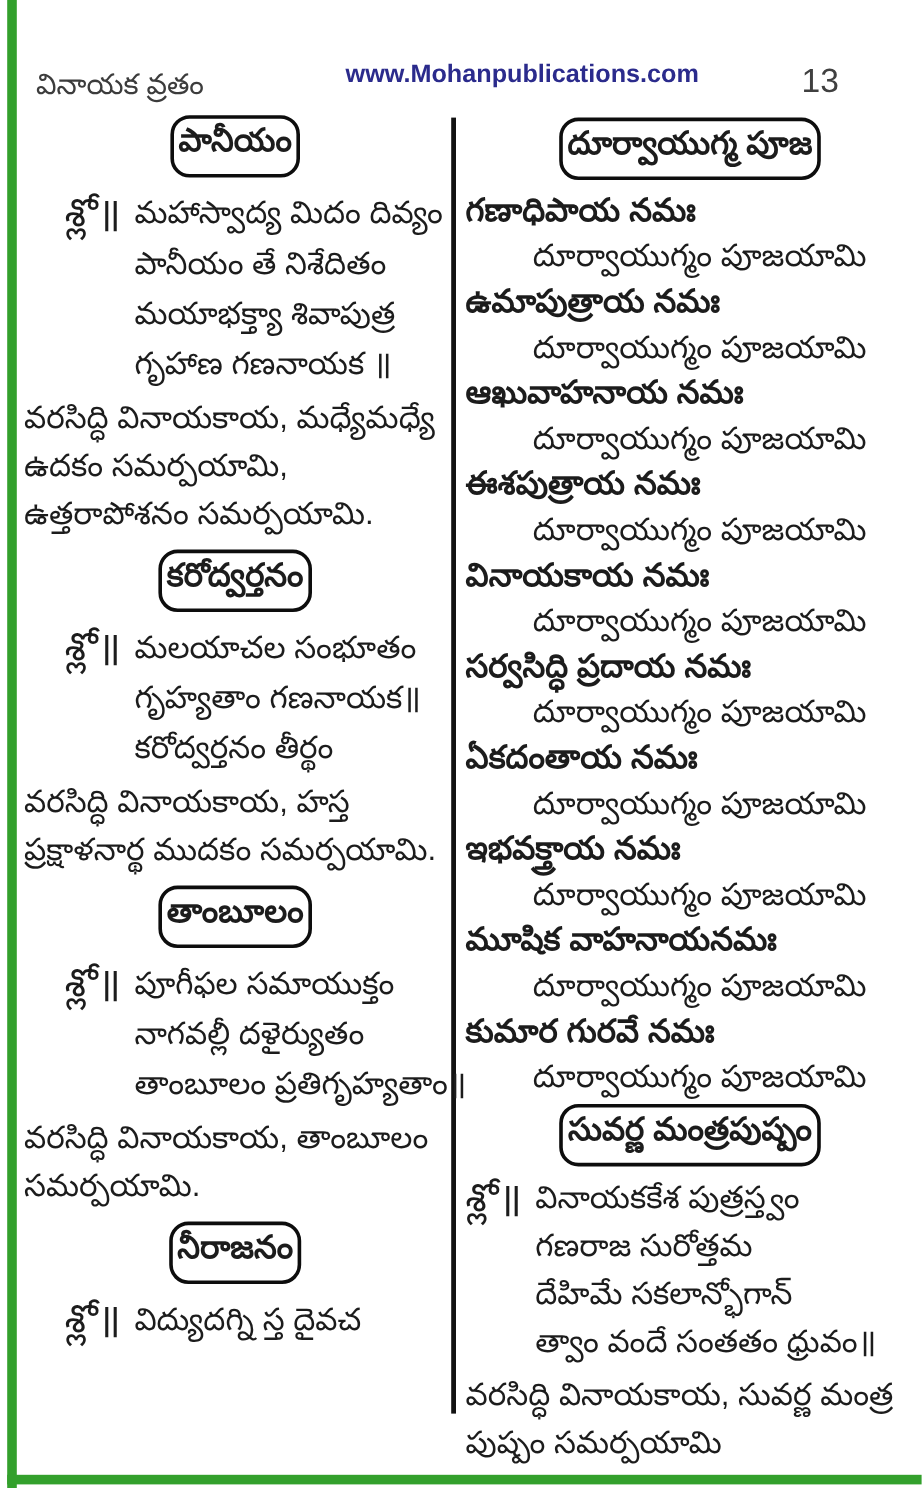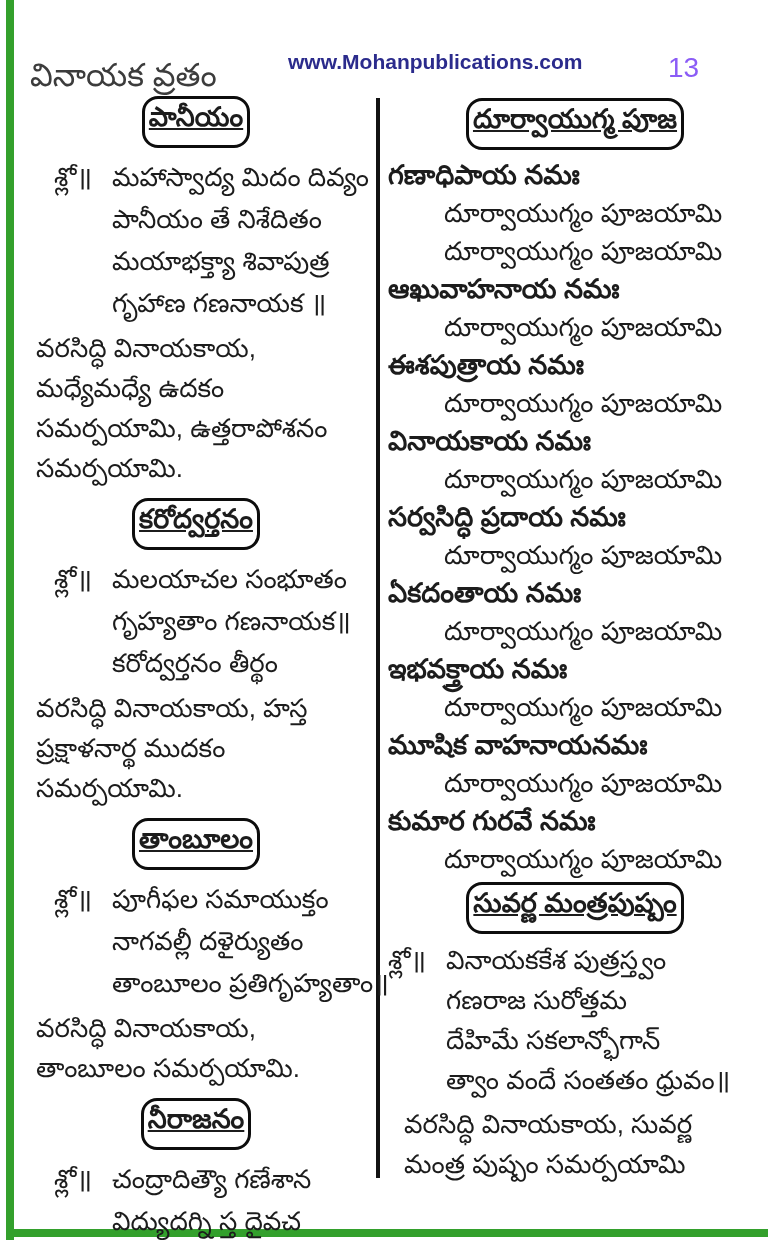--- a/index.html
+++ b/index.html
@@ -5,43 +5,42 @@
   html,body{margin:0;padding:0;}
   body{
     width:768px;height:1240px;overflow:hidden;position:relative;
     background:#ffffff;color:#1c1c1c;
     font-family:"Liberation Sans","DejaVu Sans",sans-serif;
   }
   .green-left{position:absolute;left:6px;top:0;width:8px;height:1240px;background:#33a02c;}
   .green-bottom{position:absolute;left:6px;bottom:3px;right:0;height:8px;background:#33a02c;}
 
   
-  .book-title{position:absolute;left:30px;top:57px;font-size:32px;color:#3c3c3c;}
+  .book-title{position:absolute;left:30px;top:57px;font-size:24px;color:#3c3c3c;}
   .site-url{position:absolute;left:288px;top:50px;font-size:21px;font-weight:600;color:#2b2b8c;}
-  .page-num{position:absolute;left:668px;top:52px;font-size:28px;color:#8b5cf6;}
+  .page-num{position:absolute;left:668px;top:52px;font-size:28px;color:#404040;}
 
   
   .divider{position:absolute;left:376px;top:98px;width:4px;height:1080px;background:#121212;}
 
   .col{position:absolute;top:94px;}
   .col.left{left:20px;width:352px;}
   .col.right{left:388px;width:374px;}
 
   .hwrap{text-align:center;margin:2px 0 8px;}
   .shead{
     display:inline-block;border:3px solid #0d0d0d;border-radius:16px;
     padding:3px 4px 6px;font-size:27px;font-weight:bold;white-space:nowrap;
     background:#fff;
-    text-decoration:underline;
   }
   .verse{display:flex;margin-left:34px;}
-  .marker{width:58px;flex:0 0 58px;font-size:26px;line-height:42px;}
+  .marker{width:58px;flex:0 0 58px;font-size:32px;line-height:42px;}
   .vlines{flex:1;}
   .vline{font-size:26px;line-height:42px;white-space:nowrap;}
-  .prose{font-size:26px;line-height:40px;margin:4px 16px 10px;}
+  .prose{font-size:26px;line-height:40px;margin:4px 0 10px;}
 
   .pair{margin:0;}
   .dname{font-size:27px;font-weight:bold;line-height:38px;white-space:nowrap;}
   .offering{font-size:26px;line-height:38px;margin-left:56px;white-space:nowrap;}
   .col.right .hwrap{margin:4px 0 6px;}
   .col.right .vline{line-height:40px;}
   .col.right .marker{line-height:40px;}
 </style>
 </head>
 <body>
@@ -104,21 +103,20 @@
       <div class="prose">వరసిద్ధి వినాయకాయ, తాంబూలం సమర్పయామి.</div>
     </div>
 
     <div class="sec">
       <div class="hwrap">
         <span class="shead">నీరాజనం</span>
       </div>
       <div class="verse">
         <span class="marker">శ్లో॥</span>
         <div class="vlines">
-          <div class="vline">చంద్రాదిత్యౌ గణేశాన</div>
           <div class="vline">విద్యుదగ్ని స్త దైవచ</div>
 
         </div>
       </div>
 
     </div>
 
   </div>
 
   <div class="col right">
@@ -126,20 +124,21 @@
     <div class="sec">
       <div class="hwrap">
         <span class="shead">దూర్వాయుగ్మ పూజ</span>
       </div>
 
       <div class="pair">
         <div class="dname">గణాధిపాయ నమః</div>
         <div class="offering">దూర్వాయుగ్మం పూజయామి</div>
       </div>
       <div class="pair">
+        <div class="dname">ఉమాపుత్రాయ నమః</div>
         <div class="offering">దూర్వాయుగ్మం పూజయామి</div>
       </div>
       <div class="pair">
         <div class="dname">ఆఖువాహనాయ నమః</div>
         <div class="offering">దూర్వాయుగ్మం పూజయామి</div>
       </div>
       <div class="pair">
         <div class="dname">ఈశపుత్రాయ నమః</div>
         <div class="offering">దూర్వాయుగ్మం పూజయామి</div>
       </div>

